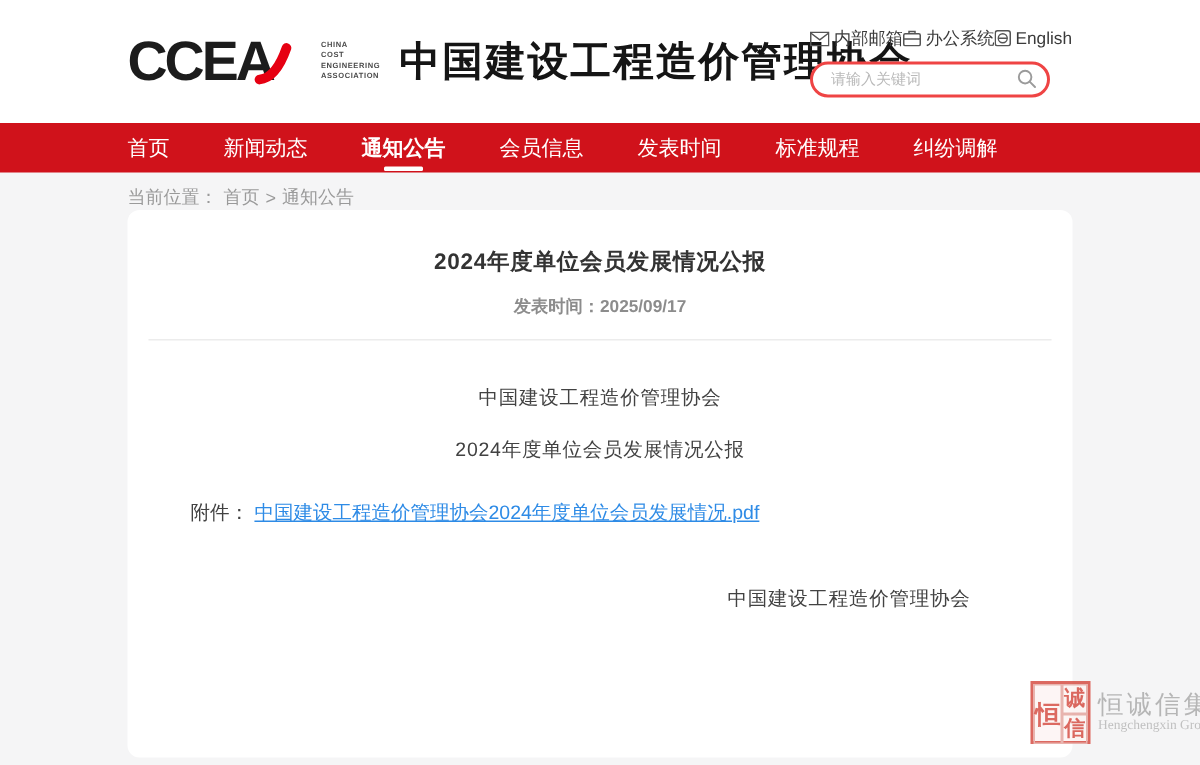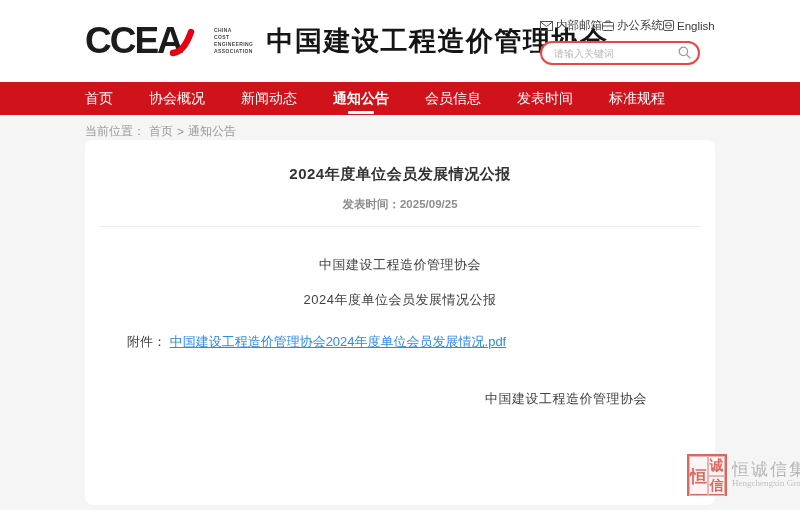--- a/index.html
+++ b/index.html
@@ -185,38 +185,38 @@
       <svg class="search-icon" width="13" height="13" viewBox="0 0 13 13">
           <circle cx="5.4" cy="5.4" r="4.2" fill="none" stroke="#9b9b9b" stroke-width="1.3"></circle>
           <line x1="8.6" y1="8.6" x2="12" y2="12" stroke="#9b9b9b" stroke-width="1.3" stroke-linecap="round"></line>
         </svg>
     </div>
   </div>
 </div>
 
 <div class="main-nav">
   <div class="nav-item">首页</div>
-  <div class="nav-item">协会概况</div>
   <div class="nav-item">新闻动态</div>
   <div class="nav-item active">通知公告</div>
   <div class="nav-item">会员信息</div>
   <div class="nav-item">发表时间</div>
   <div class="nav-item">标准规程</div>
+  <div class="nav-item">纠纷调解</div>
 </div>
 
 <div class="breadcrumb">
   <span>当前位置：</span>
   <span class="crumb-link">首页</span>
   <span>&gt;</span>
   <span class="crumb-link">通知公告</span>
 </div>
 
 <div class="content-card">
   <div class="article-title">2024年度单位会员发展情况公报</div>
-  <div class="article-meta">发表时间：2025/09/25</div>
+  <div class="article-meta">发表时间：2025/09/17</div>
   <div class="card-divider"></div>
 
   <div class="article-body">
     <div class="centered-line first">中国建设工程造价管理协会</div>
     <div class="centered-line second">2024年度单位会员发展情况公报</div>
     <div class="attachment-row">
       <span>附件：</span>
       <a class="attachment-link">中国建设工程造价管理协会2024年度单位会员发展情况.pdf</a>
     </div>
     <div class="signature-block">

